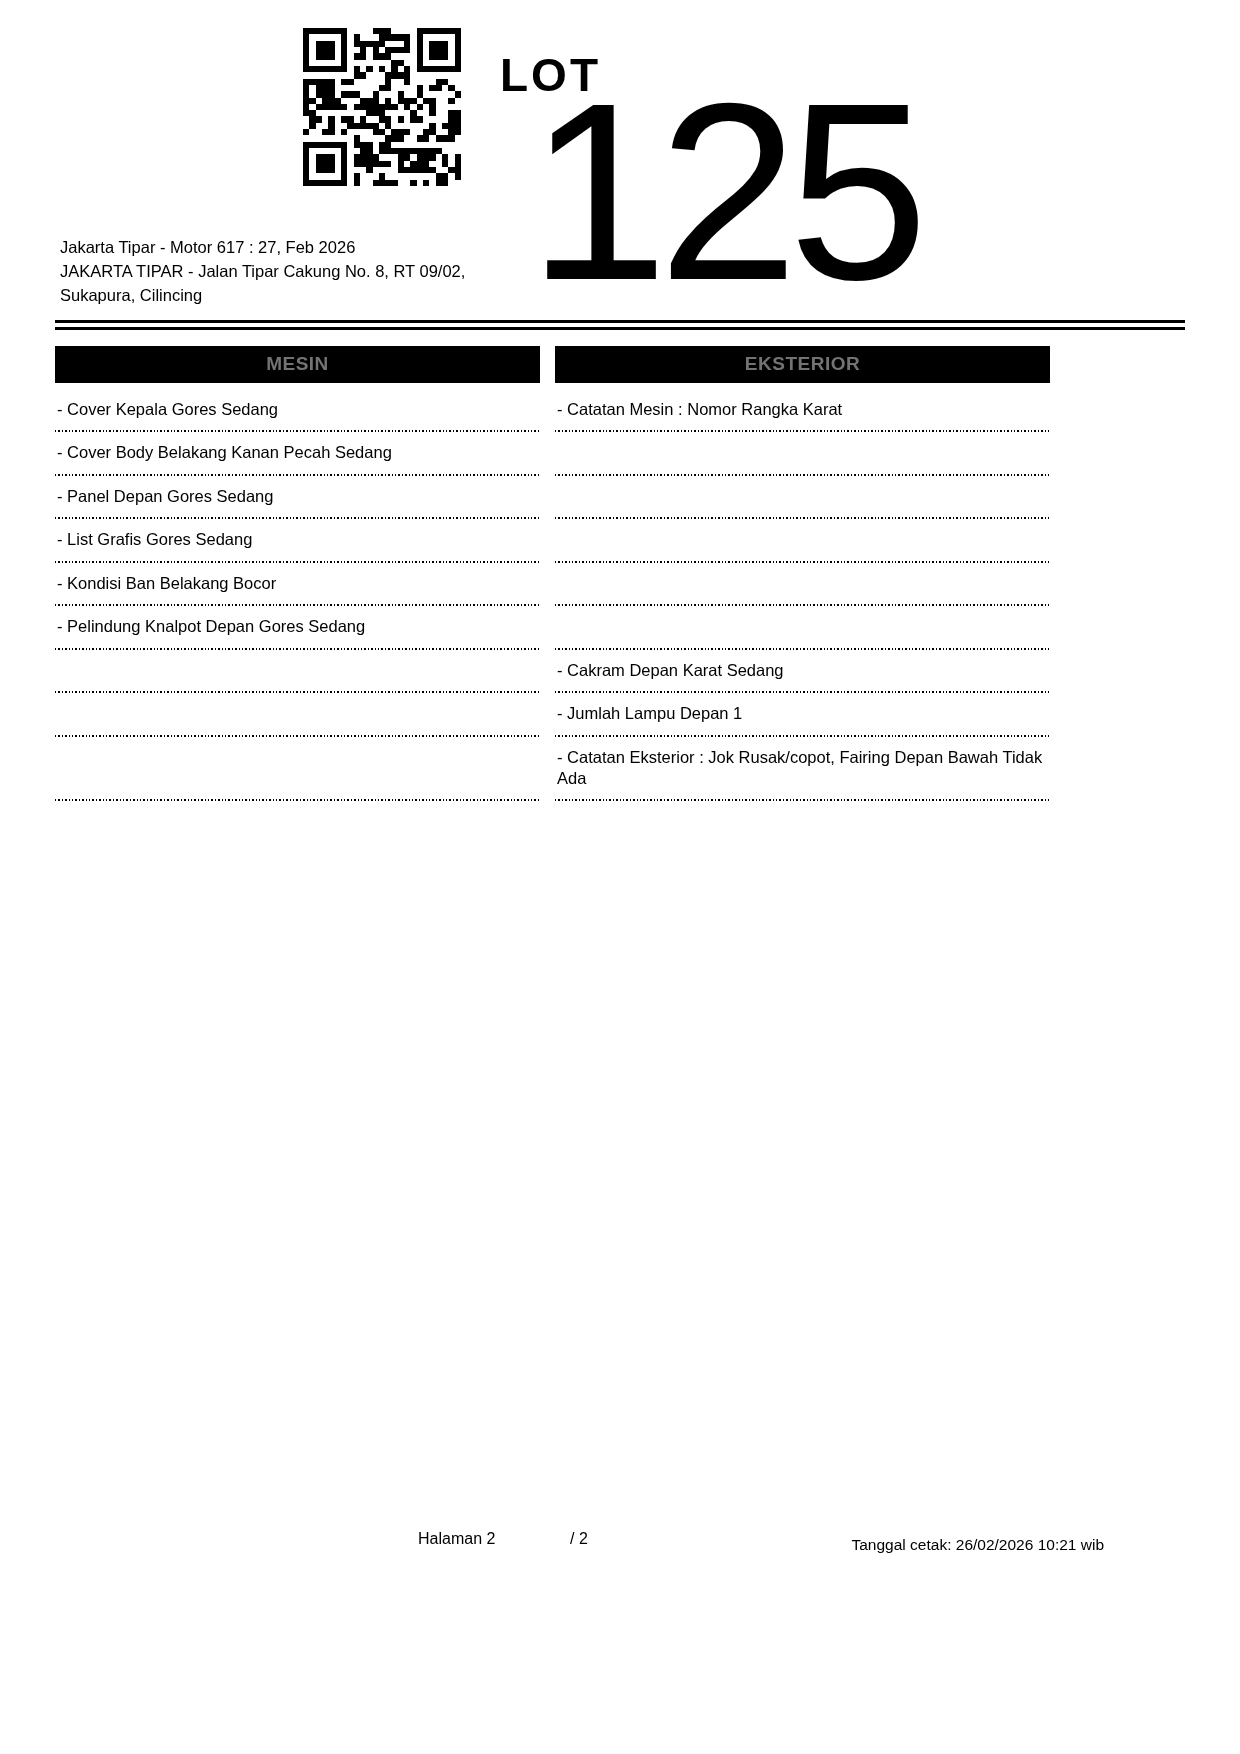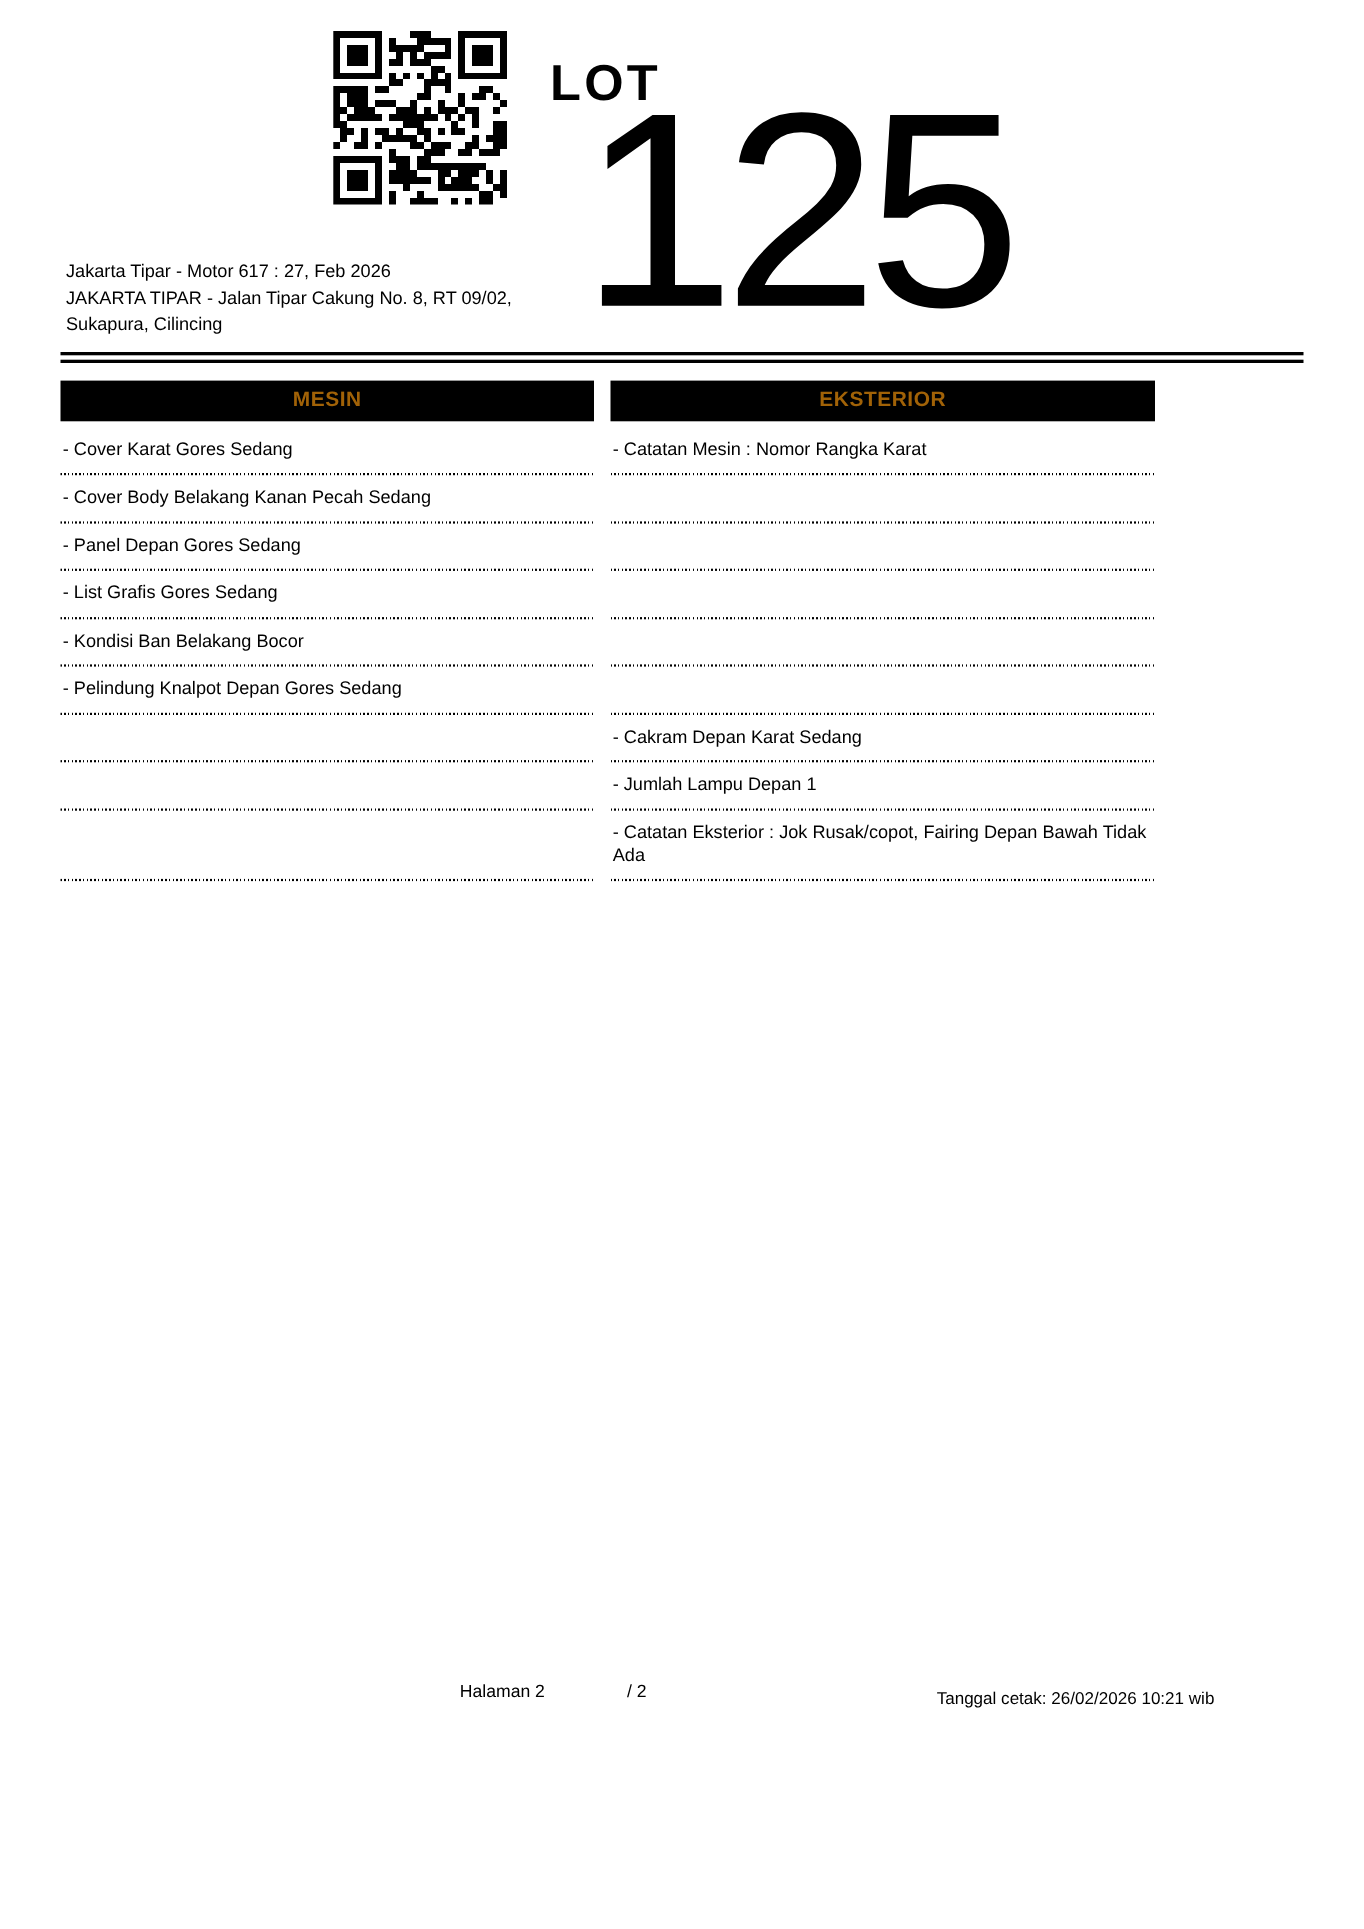--- a/index.html
+++ b/index.html
@@ -44,21 +44,21 @@
 
   
   .columns {
     margin:16px 0 0 55px;
     width:995px;
     display:grid;
     grid-template-columns:485px 495px;
     column-gap:15px;
   }
   .col-header {
-    background:#000; color:#a16207;
+    background:#000; color:#737373;
     text-align:center; font-weight:bold;
     font-size:19px; letter-spacing:0.5px;
     padding:7px 0 8px;
     margin-bottom:6px;
   }
   .cell {
     position:relative;
     font-size:16.5px;
     line-height:1.3;
     padding:10px 2px 12px 2px;
@@ -417,21 +417,21 @@
       <div>JAKARTA TIPAR - Jalan Tipar Cakung No. 8, RT 09/02, Sukapura, Cilincing</div>
     </div>
   </div>
 
   <div class="rule"></div>
 
   <div class="columns" id="columns">
     <div class="col-header">MESIN</div>
     <div class="col-header">EKSTERIOR</div>
 
-      <div class="cell">- Cover Karat Gores Sedang</div>
+      <div class="cell">- Cover Kepala Gores Sedang</div>
       <div class="cell">- Catatan Mesin :  Nomor Rangka Karat</div>
       <div class="cell">- Cover Body Belakang Kanan Pecah Sedang</div>
       <div class="cell"></div>
       <div class="cell">- Panel Depan Gores Sedang</div>
       <div class="cell"></div>
       <div class="cell">- List Grafis Gores Sedang</div>
       <div class="cell"></div>
       <div class="cell">- Kondisi Ban Belakang Bocor</div>
       <div class="cell"></div>
       <div class="cell">- Pelindung Knalpot Depan Gores Sedang</div>

